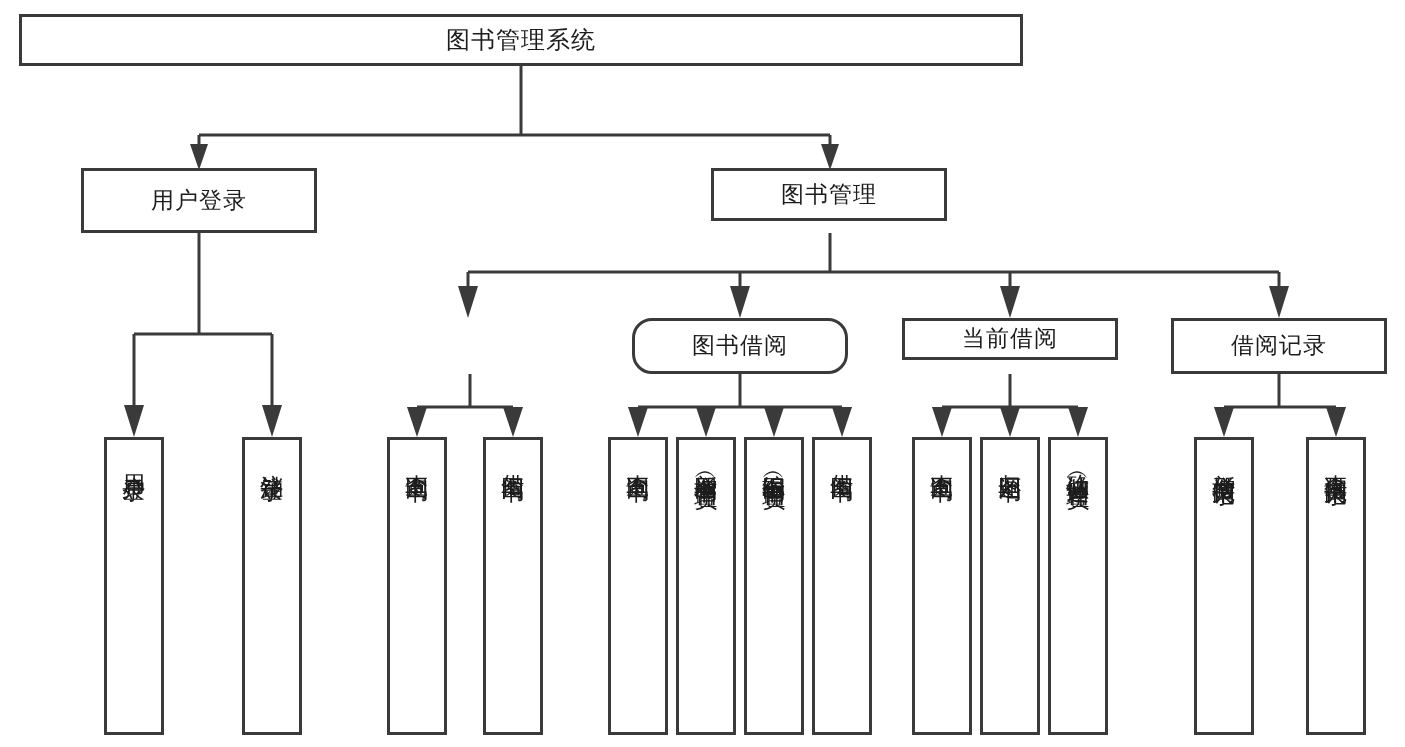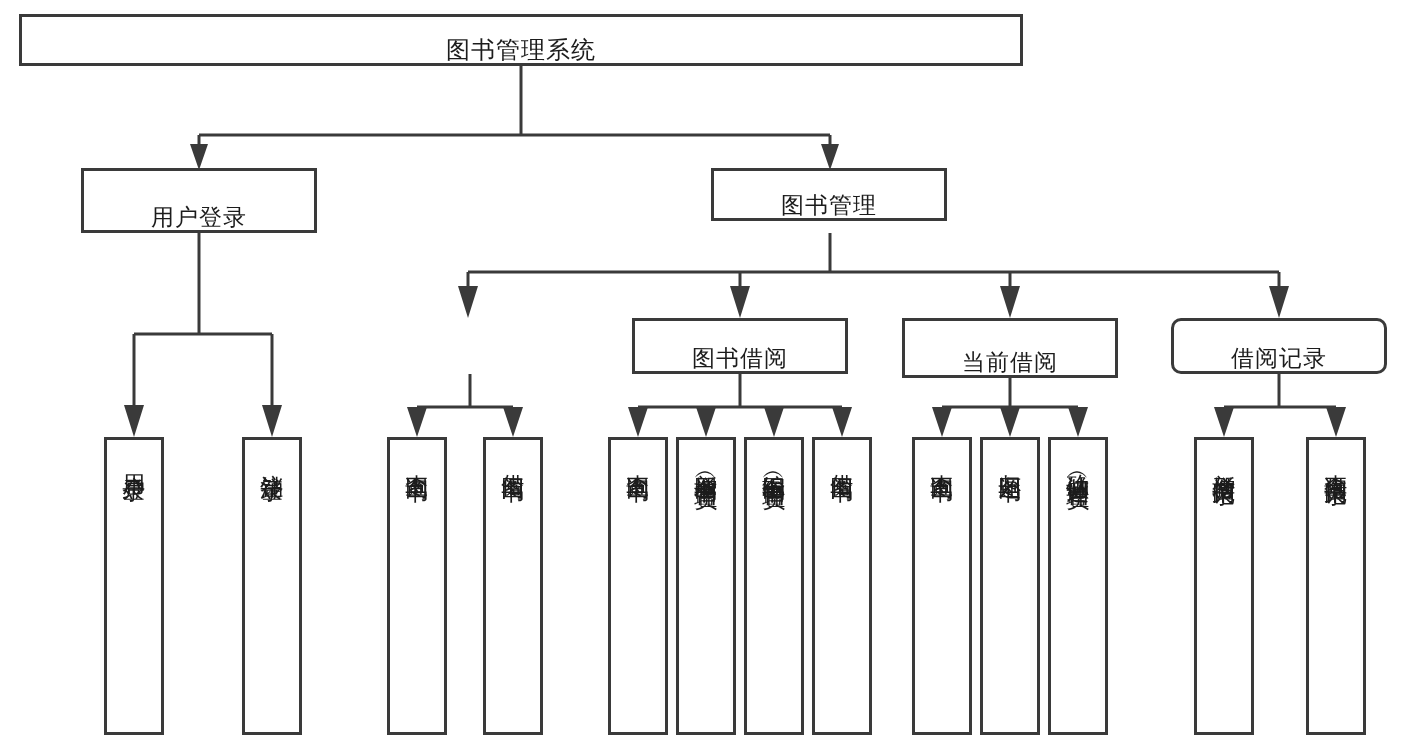--- a/index.html
+++ b/index.html
@@ -35,21 +35,21 @@
     fill: #3a3a3a;
     stroke: none;
   }
   
   .node {
     position: absolute;
     box-sizing: border-box;
     background: #ffffff;
     border: 3px solid #3a3a3a;
     display: flex;
-    align-items: flex-end;
+    align-items: center;
     justify-content: center;
     color: #1c1c1c;
     z-index: 2;
   }
   .node.horizontal {
     font-size: 23px;
     letter-spacing: 1px;
     line-height: 1.1;
   }
   .node.root {
@@ -155,27 +155,27 @@
     <span>图书管理系统</span>
   </div>
 
   <div class="node horizontal" style="left:81px; top:168px; width:236px; height:65px;">
     <span>用户登录</span>
   </div>
   <div class="node horizontal" style="left:711px; top:168px; width:236px; height:53px;">
     <span>图书管理</span>
   </div>
 
-  <div class="node horizontal" style="left:632px; top:318px; width:216px; height:56px;">
+  <div class="node horizontal" style="left:632px; top:318px; width:216px; height:56px;border-radius:20px;">
     <span>图书借阅</span>
   </div>
-  <div class="node horizontal" style="left:902px; top:318px; width:216px; height:60px;">
+  <div class="node horizontal" style="left:902px; top:318px; width:216px; height:42px;">
     <span>当前借阅</span>
   </div>
-  <div class="node horizontal" style="left:1171px; top:318px; width:216px; height:56px;border-radius:10px;">
+  <div class="node horizontal" style="left:1171px; top:318px; width:216px; height:56px;">
     <span>借阅记录</span>
   </div>
 
   <div class="node leaf" style="left:104px; top:437px; width:60px; height:298px;">
     <span class="leaf-label">用户登录</span>
   </div>
   <div class="node leaf" style="left:242px; top:437px; width:60px; height:298px;">
     <span class="leaf-label">注销登录</span>
   </div>
 

